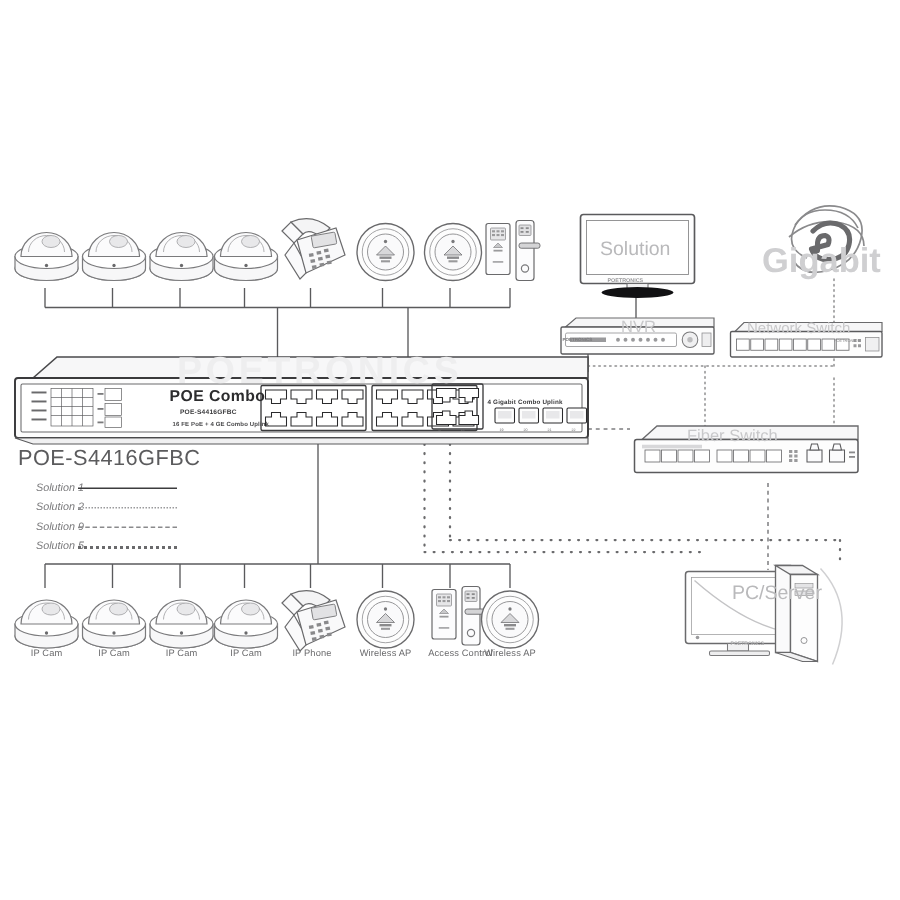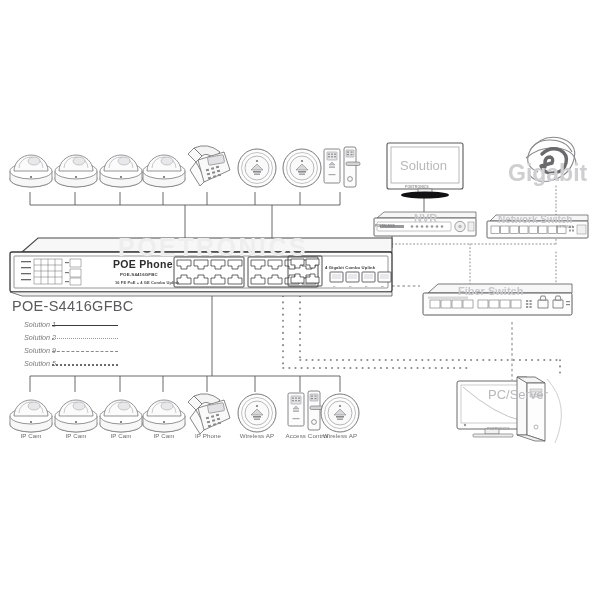--- a/index.html
+++ b/index.html
@@ -18,21 +18,21 @@
   .legtxt{position:absolute;left:12px;top:0;font-size:7.2px;font-style:italic;
           color:#7a7a7c;white-space:nowrap;}
   .legline{position:absolute;left:40px;top:5px;width:66px;height:0;}
   .sl1{border-top:1.6px solid #3c3c3e;}
   .sl2{border-top:1.3px dotted #9a9a9c;}
   .sl3{border-top:1.3px dashed #8a8a8c;}
   .sl4{border-top:2px dotted #6a6a6c;}
   .ie{position:absolute;font-size:23px;font-weight:bold;color:#cfcfd1;
       letter-spacing:0px;white-space:nowrap;}
   .scr{position:absolute;font-size:13px;color:#b9b9bb;white-space:nowrap;}
-  .dev{position:absolute;font-size:8px;color:#c8c8ca;font-weight:bold;
+  .dev{position:absolute;font-size:8px;color:#c8c8ca;font-weight:normal;
        white-space:nowrap;}
   .tiny{position:absolute;font-size:3px;color:#7a7a7c;white-space:nowrap;
         font-weight:bold;}
   .tiny2{position:absolute;font-size:2.6px;color:#8a8a8c;white-space:nowrap;}
 </style>
 </head>
 <body>
 
 <div id="stage">
 
@@ -431,21 +431,21 @@
           <text x="19" y="31">18</text>
         <text x="45" y="31">19</text>
           <text x="61" y="31">20</text>
         <text x="77" y="31">21</text>
           <text x="93" y="31">22</text>
       </g>
     </svg>
   </div>
 
   <div class="node" style="left:113px;top:258px;font-size:10.5px;font-weight:bold;color:#2c2c2e;
-              letter-spacing:.3px;white-space:nowrap;">POE Phone</div>
+              letter-spacing:.3px;white-space:nowrap;">POE Combo</div>
   <div class="node" style="left:120px;top:272px;font-size:4.4px;font-weight:bold;color:#3a3a3c;
               letter-spacing:.15px;white-space:nowrap;">POE-S4416GFBC</div>
   <div class="node" style="left:115px;top:280px;font-size:4px;font-weight:bold;color:#4a4a4c;
               letter-spacing:.1px;white-space:nowrap;">16 FE PoE + 4 GE Combo Uplink</div>
   <div class="node" style="left:325px;top:265px;font-size:4.2px;font-weight:bold;color:#3a3a3c;
               letter-spacing:.12px;white-space:nowrap;">4 Gigabit Combo Uplink</div>
 
   <div class="wm" style="left:118px;top:233px;">POETRONICS</div>
 
   <div class="model" style="left:12px;top:298px;">POE-S4416GFBC</div>

